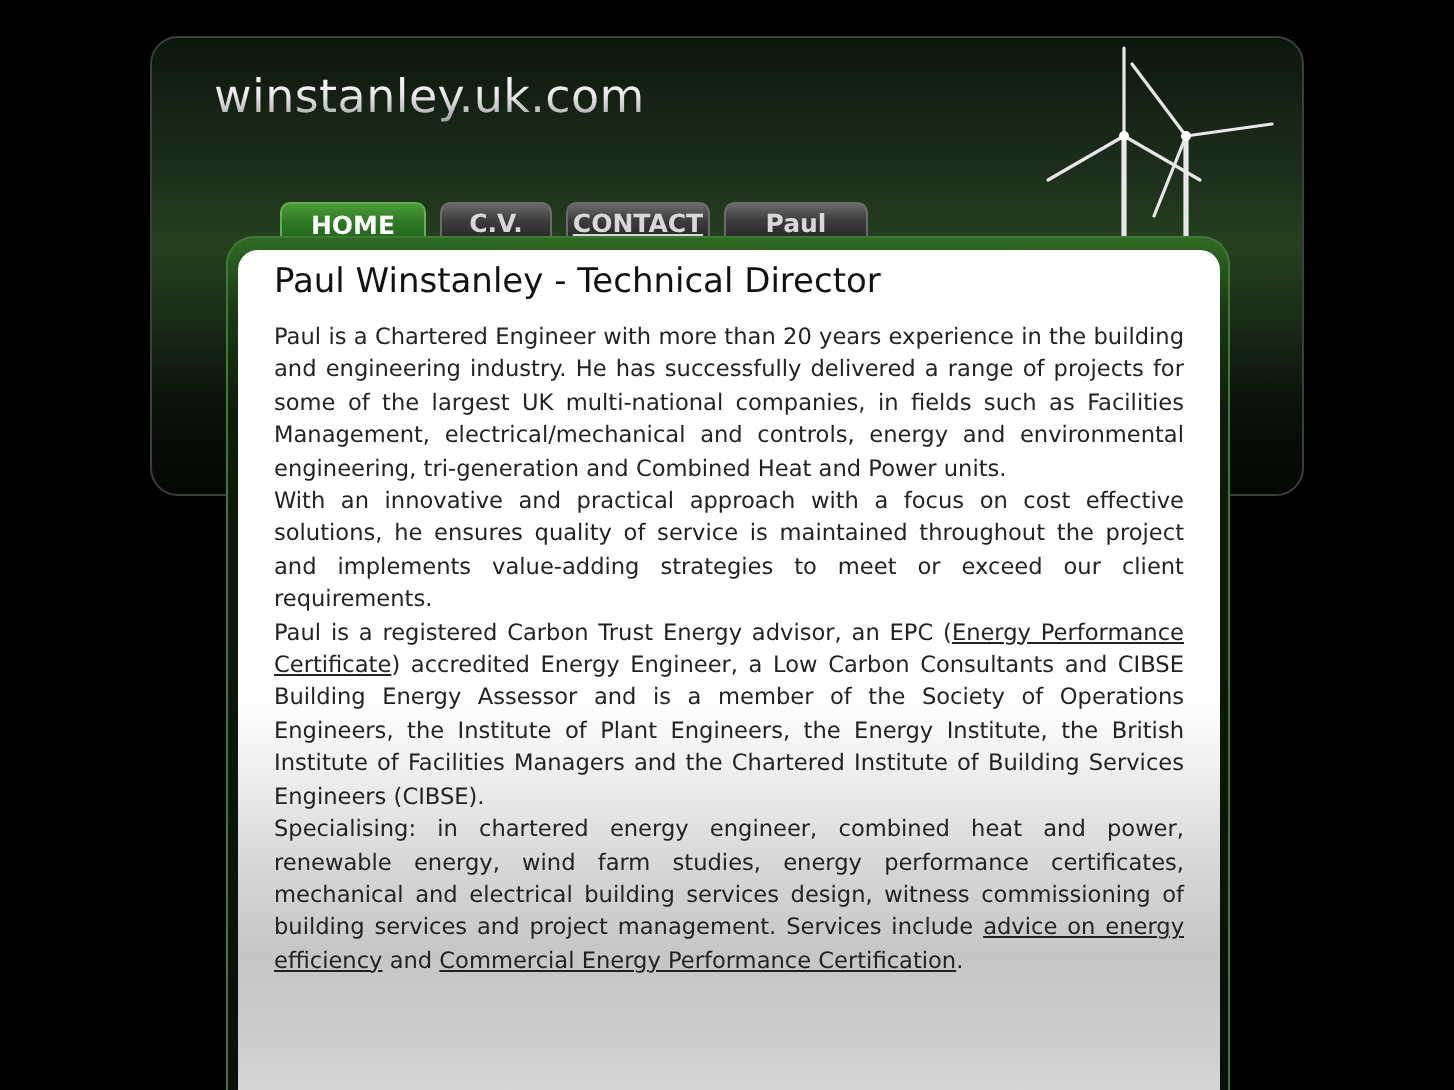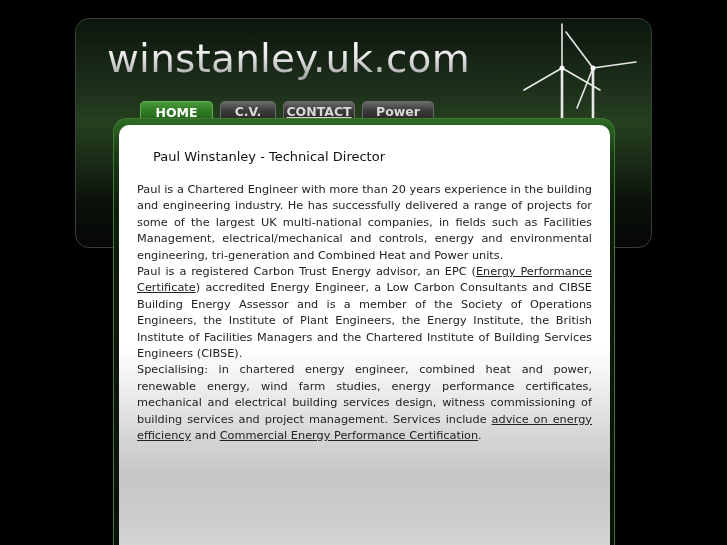--- a/index.html
+++ b/index.html
@@ -15,21 +15,21 @@
     border-radius: 14px;
     border: 1px solid #3a3f3a;
     background:
       linear-gradient(180deg, #0d160d 0%, #1d2f1b 30%, #25401f 45%, #1a2c17 62%, #0b110b 80%, #050705 100%);
     box-sizing: border-box;
     overflow: hidden;
   }
   .logo {
     position: absolute; left: 107px; top: 36px;
     font-family: "DejaVu Sans", sans-serif;
-    font-size: 39px; letter-spacing: 0.2px;
+    font-size: 23px; letter-spacing: 0.2px;
     color: #e6e6e6;
     background: linear-gradient(180deg, #ffffff 0%, #e8e8e8 45%, #9a9a9a 100%);
     -webkit-background-clip: text; background-clip: text;
     -webkit-text-fill-color: transparent;
     text-shadow: none;
   }
   .turbines { position: absolute; left: 500px; top: 15px; width: 160px; height: 120px; }
   .nav { position: absolute; left: 140px; top: 101px; height: 20px; display: flex; gap: 7px; }
   .tab {
     height: 19px; box-sizing: border-box;
@@ -58,21 +58,21 @@
   }
   .content {
     position: absolute; left: 119px; top: 125px;
     width: 491px; height: 430px;
     border-radius: 10px 10px 0 0;
     background: linear-gradient(180deg, #ffffff 0%, #ffffff 52%, #ececec 62%, #d6d6d6 72%, #c6c6c6 82%, #cdcdcd 92%, #d9d9d9 100%);
     box-sizing: border-box;
     padding: 6px 18px 0 18px;
   }
   .page-title {
-    margin: 16px; font-size: 13px; font-weight: normal; color: #111;
+    margin: 0; font-size: 17px; font-weight: normal; color: #111;
     line-height: 18px; padding-top: 1px;
   }
   p {
     margin: 0 0 0 0;
     font-size: 11.3px; line-height: 16.4px; color: #222;
     text-align: justify;
   }
   p.first { margin-top: 11px; }
   a { color: #222; text-decoration: underline; }
 </style>
@@ -97,27 +97,28 @@
     <line x1="93" y1="53" x2="136" y2="47" stroke-width="1.6"></line>
     <line x1="93" y1="53" x2="77" y2="93" stroke-width="1.6"></line>
     <circle cx="93" cy="53" r="2.5" fill="#ffffff" stroke="none"></circle>
   </g>
 </svg>
 
 <div class="nav">
   <div class="tab tab-home active">HOME</div>
   <div class="tab tab-cv">C.V.</div>
   <div class="tab tab-contact">CONTACT</div>
-  <div class="tab tab-epcs">Power</div>
+  <div class="tab tab-epcs">Paul</div>
 </div>
 
 <div class="content-frame"></div>
 
 <div class="content">
   <h1 class="page-title">Paul Winstanley - Technical Director</h1>
 
   <p class="first">Paul is a Chartered Engineer with more than 20 years experience in the building and engineering industry. He has successfully delivered a range of projects for some of the largest UK multi-national companies, in fields such as Facilities Management, electrical/mechanical and controls, energy and environmental engineering, tri-generation and Combined Heat and Power units.</p>
 
+  <p>With an innovative and practical approach with a focus on cost effective solutions, he ensures quality of service is maintained throughout the project and implements value-adding strategies to meet or exceed our client requirements.</p>
 
   <p><span>Paul is a registered Carbon Trust Energy advisor, an EPC (</span><a>Energy Performance Certificate</a><span>) accredited Energy Engineer, a Low Carbon Consultants and CIBSE Building Energy Assessor and is a member of the Society of Operations Engineers, the Institute of Plant Engineers, the Energy Institute, the British Institute of Facilities Managers and the Chartered Institute of Building Services Engineers (CIBSE).</span></p>
 
   <p><span>Specialising: in chartered energy engineer, combined heat and power, renewable energy, wind farm studies, energy performance certificates, mechanical and electrical building services design, witness commissioning of building services and project management. Services include </span><a>advice on energy efficiency</a><span> and </span><a>Commercial Energy Performance Certification</a><span>.</span></p>
 </div>
 
 </body></html>

